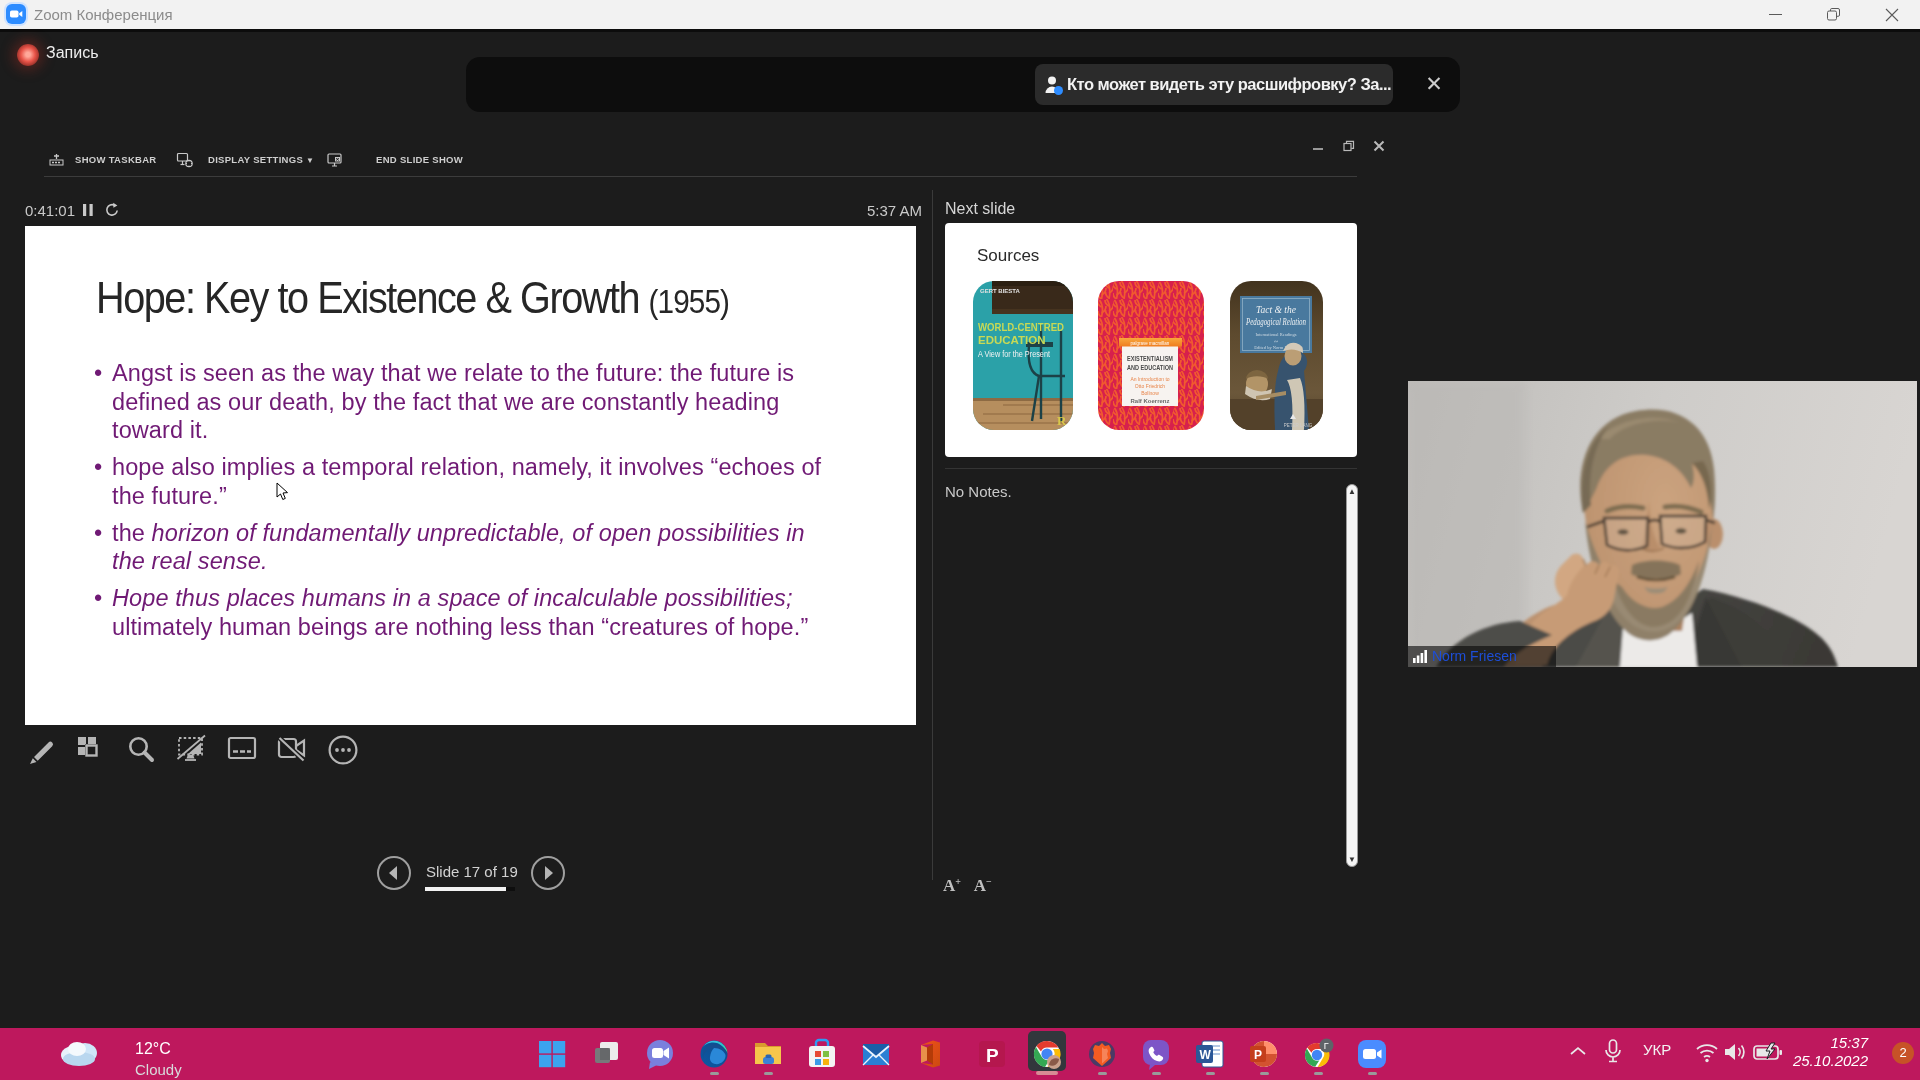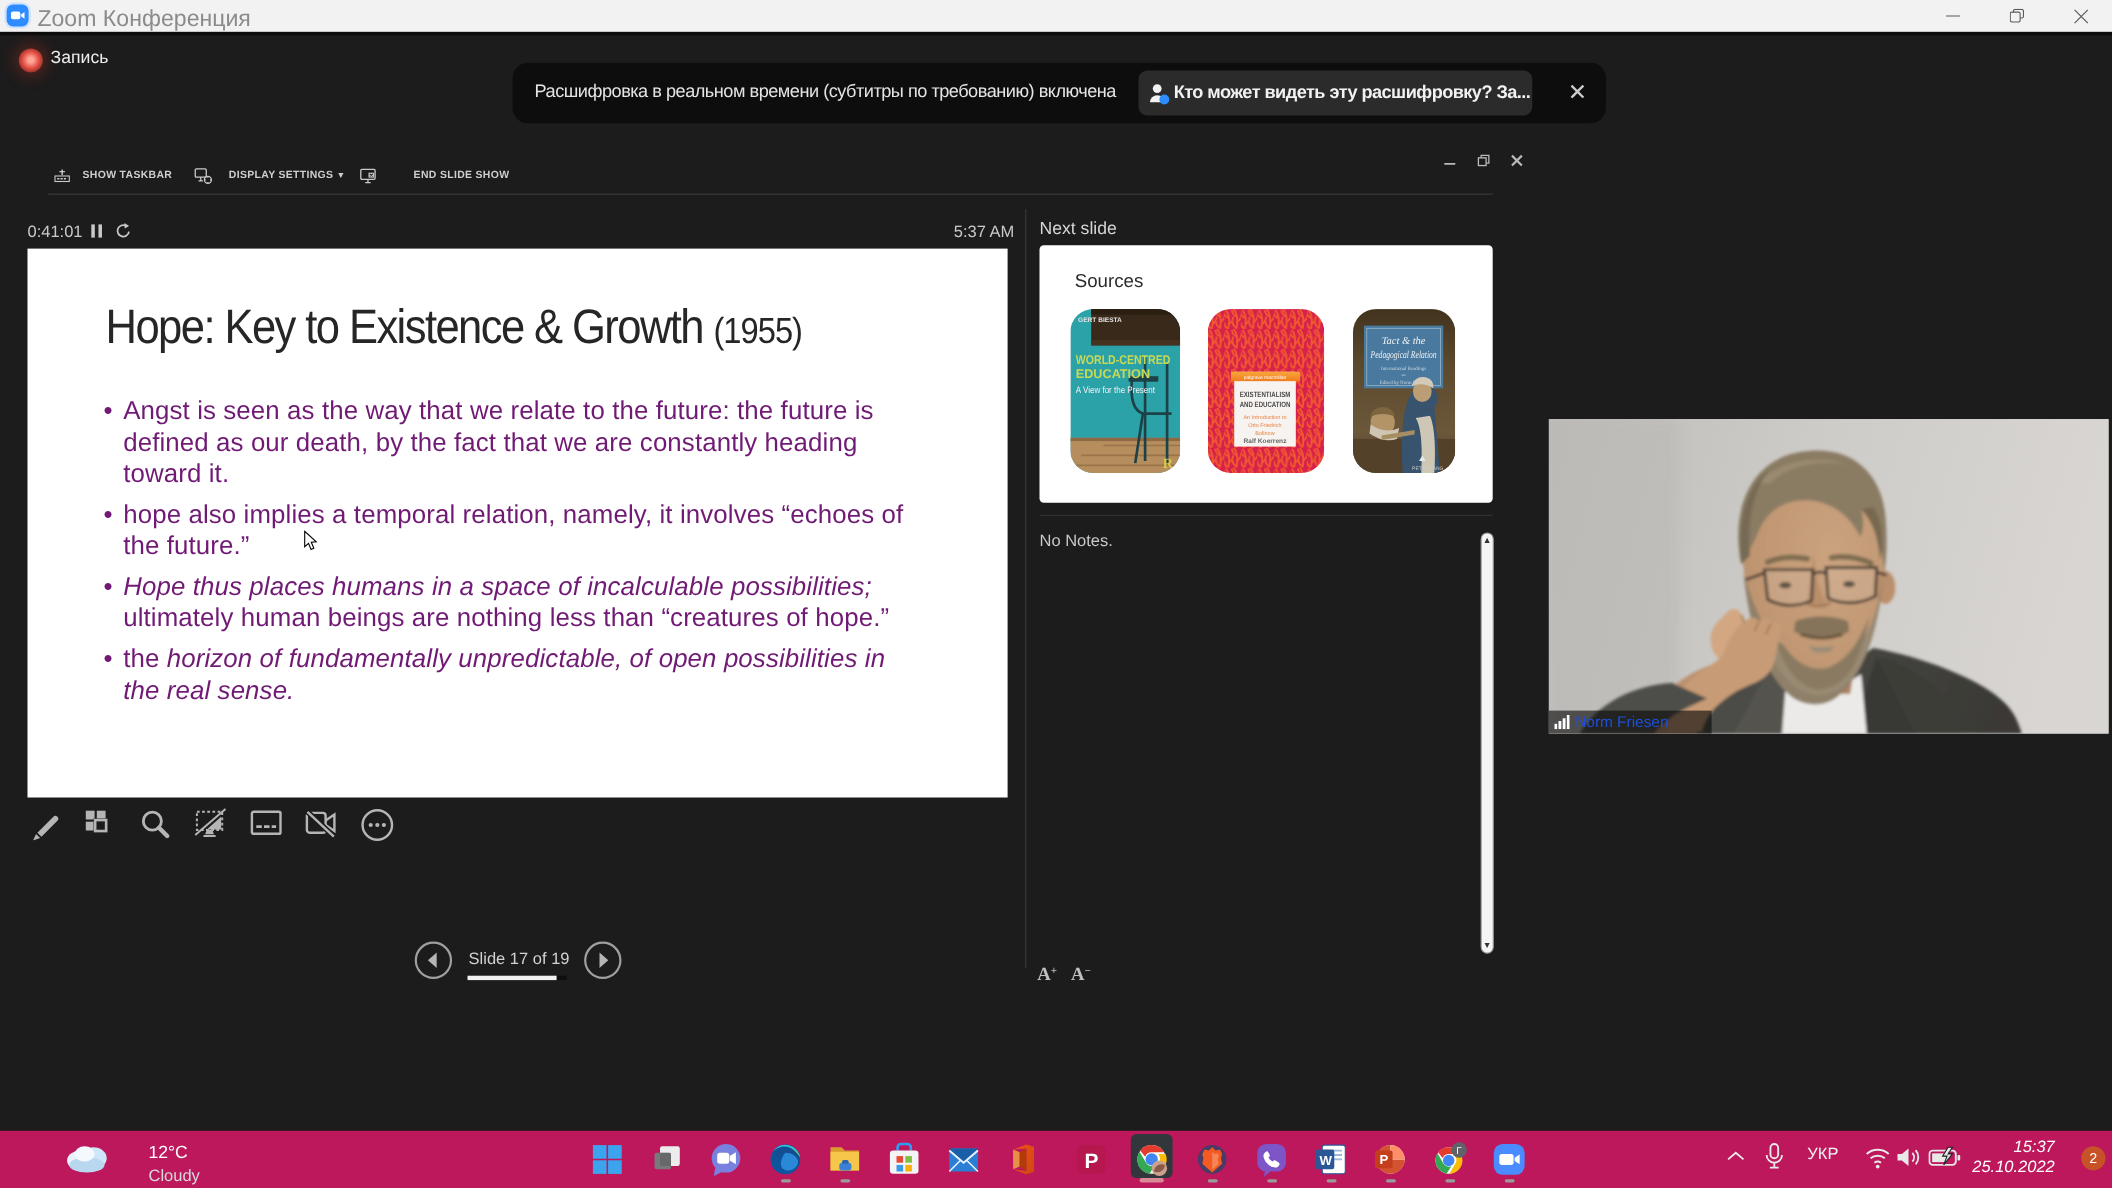--- a/index.html
+++ b/index.html
@@ -5,21 +5,21 @@
 * { margin:0; padding:0; box-sizing:border-box; }
 html,body { width:1920px; height:1080px; background:#1c1c1c; overflow:hidden;
   font-family:"Liberation Sans",sans-serif; }
 .abs { position:absolute; }
 #root { position:relative; width:1920px; height:1080px; background:#1c1c1c; }
 
 
 #titlebar { position:absolute; left:0; top:0; width:1920px; height:29px; background:#f2f2f2; }
 #titlebar .zicon { position:absolute; left:6px; top:4px; width:20px; height:20px; border-radius:6px;
   background:#2d8cff; box-shadow:0 0 0 2px #cfe3ff; }
-#titlebar .ztitle { position:absolute; left:34px; top:6px; font-size:21px; color:#8b8b8b; }
+#titlebar .ztitle { position:absolute; left:34px; top:6px; font-size:15px; color:#8b8b8b; }
 #titlebar-border { position:absolute; left:0; top:29px; width:1920px; height:3px; background:#0c0c0c; }
 .wbtn { position:absolute; top:0; width:46px; height:29px; color:#5a5a5a; font-size:15px;
   display:flex; align-items:center; justify-content:center; }
 
 
 #rec { position:absolute; left:15px; top:42px; width:200px; height:26px; color:#ededed; font-size:16px; }
 #rec .dot { position:absolute; left:2px; top:2px; width:22px; height:22px; border-radius:50%;
   background:radial-gradient(circle at 50% 48%, #ffa89a 0 14%, #e85348 45%, #9c322a 72%, #46201b 100%);
   box-shadow:0 0 12px 5px rgba(150,45,35,.38); }
 #rec .txt { position:absolute; left:31px; top:2px; }
@@ -120,21 +120,20 @@
       </div>
   </div>
   <div id="titlebar-border"></div>
 
   <div id="rec">
       <div class="dot"></div>
       <div class="txt">Запись</div>
     </div>
 
   <div id="notif">
-    <div class="msg">Расшифровка в реальном времени (субтитры по требованию) включена</div>
     <div class="btn">
       <svg style="position:absolute;left:8px;top:10px" width="22" height="22" viewBox="0 0 22 22">
         <circle cx="9" cy="6.5" r="4" fill="#f2f2f2"></circle>
         <path d="M2.5 19 a6.5 6.5 0 0 1 13 0 Z" fill="#f2f2f2"></path>
         <circle cx="15.5" cy="16.5" r="4.5" fill="#2d8cff"></circle>
       </svg>
       <div class="t">Кто может видеть эту расшифровку? За...</div>
     </div>
     <div class="x">✕</div>
   </div>
@@ -193,24 +192,24 @@
   <div id="ampm">5:37 AM</div>
 
   <div id="slide">
     <h1>Hope: Key to Existence &amp; Growth <span class="yr">(1955)</span></h1>
     <div id="bullets">
       <p><span class="dot">•</span>Angst is seen as the way that we relate to the future: the future is<br>
          <span class="in"></span>defined as our death, by the fact that we are constantly heading<br>
          <span class="in"></span>toward it.</p>
       <p><span class="dot">•</span>hope also implies a temporal relation, namely, it involves “echoes of<br>
          <span class="in"></span>the future.”</p>
+      <p><span class="dot">•</span>the <i>horizon of fundamentally unpredictable, of open possibilities in</i><br>
+         <span class="in"></span><i>the real sense.</i></p>
       <p><span class="dot">•</span><i>Hope thus places humans in a space of incalculable possibilities;</i><br>
          <span class="in"></span>ultimately human beings are nothing less than “creatures of hope.”</p>
-      <p><span class="dot">•</span>the <i>horizon of fundamentally unpredictable, of open possibilities in</i><br>
-         <span class="in"></span><i>the real sense.</i></p>
     </div>
     <svg id="cursor" width="13" height="19" viewBox="0 0 13 19">
         <path d="M1 1 L1 15 L4.5 12 L6.8 17.5 L9.3 16.4 L7 11 L11.5 10.6 Z" fill="#fff" stroke="#000" stroke-width="1"></path>
       </svg>
   </div>
 
   <div id="nextlabel">Next slide</div>
   <div id="nextslide">
     <div class="src">Sources</div>
     <div class="book" id="book1" style="left:28px; width:100px;">

